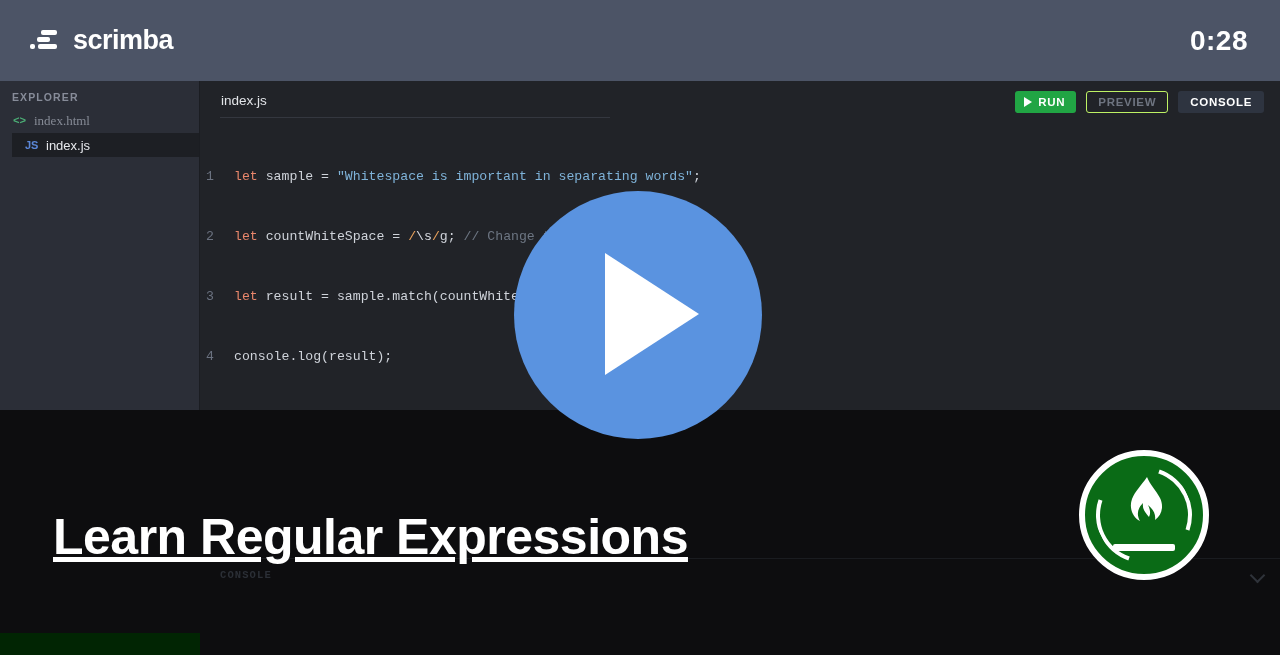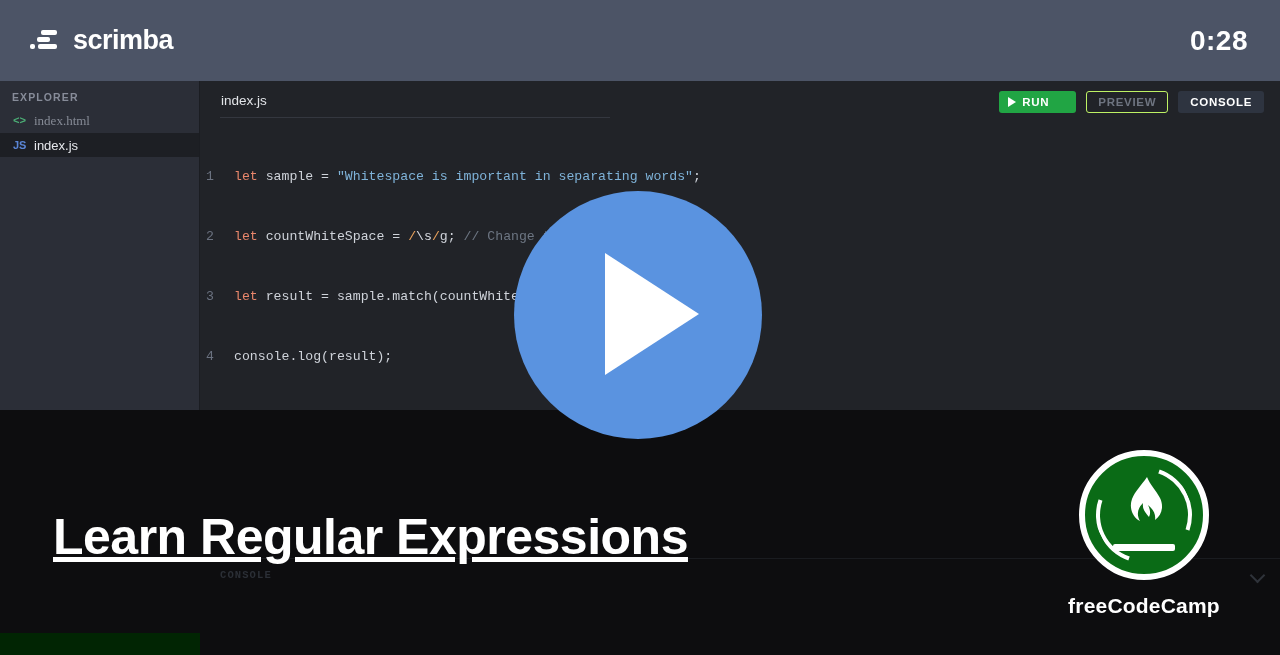--- a/index.html
+++ b/index.html
@@ -80,21 +80,21 @@
   }
   .file-row {
     display: flex;
     align-items: center;
     gap: 7px;
     height: 24px;
     padding-left: 13px;
     font-size: 13px;
   }
   .file-row.muted .fname { color: #868b96; font-family: Liberation Serif, serif; }
-  .file-row.active { background: #1d1f24; }
+  .file-row.active { background: #1d1f24; margin-left: 12px; }
   .file-row.active .fname { color: #e6e8ec; }
   .ico-html {
     color: #4caf76;
     font-size: 11px;
     font-weight: bold;
     font-family: "Liberation Mono", monospace;
     width: 14px;
   }
   .ico-js {
     color: #5b86d6;
@@ -140,21 +140,21 @@
     font-size: 11.5px;
     font-weight: bold;
     letter-spacing: 0.7px;
     display: flex;
     align-items: center;
     justify-content: center;
     padding: 0 11px;
     cursor: pointer;
     border: 1px solid transparent;
   }
-  .btn-run { background: #21a544; color: #ffffff; gap: 6px; padding: 0 26px 0 8px; }
+  .btn-run { background: #21a544; color: #ffffff; gap: 6px; padding: 0 10px 0 8px; }
   .btn-run .play-tri {
     width: 0; height: 0;
     border-left: 8px solid #ffffff;
     border-top: 5px solid transparent;
     border-bottom: 5px solid transparent;
   }
   .btn-preview { background: transparent; border: 1px solid #bef264; color: #6e7480; }
   .btn-console { background: #2e3440; color: #ffffff; }
 
   .code {
@@ -386,20 +386,19 @@
   <div class="overlay-title">Learn Regular Expressions</div>
 
   <div class="fcc">
     <div class="fcc-logo">
       <span class="fcc-arc"></span>
       <svg class="fcc-flame" viewBox="0 0 48 58">
         <path d="M27 1 C21 10 15 15 12 23 C9 31 12 41 20 45 C16 38 18 32 23 27 C22 34 26 37 29 41 C31 37 30 33 28 29 C33 33 36 38 35 44 C42 39 44 30 40 22 C36 14 30 9 27 1 Z" fill="#ffffff"></path>
       </svg>
       <span class="fcc-bar"></span>
     </div>
-    <div class="fcc-name">freeCodeCamp</div>
   </div>
 
   <div class="play-overlay">
     <span class="tri"></span>
   </div>
 
 </div>
 
 </body></html>

